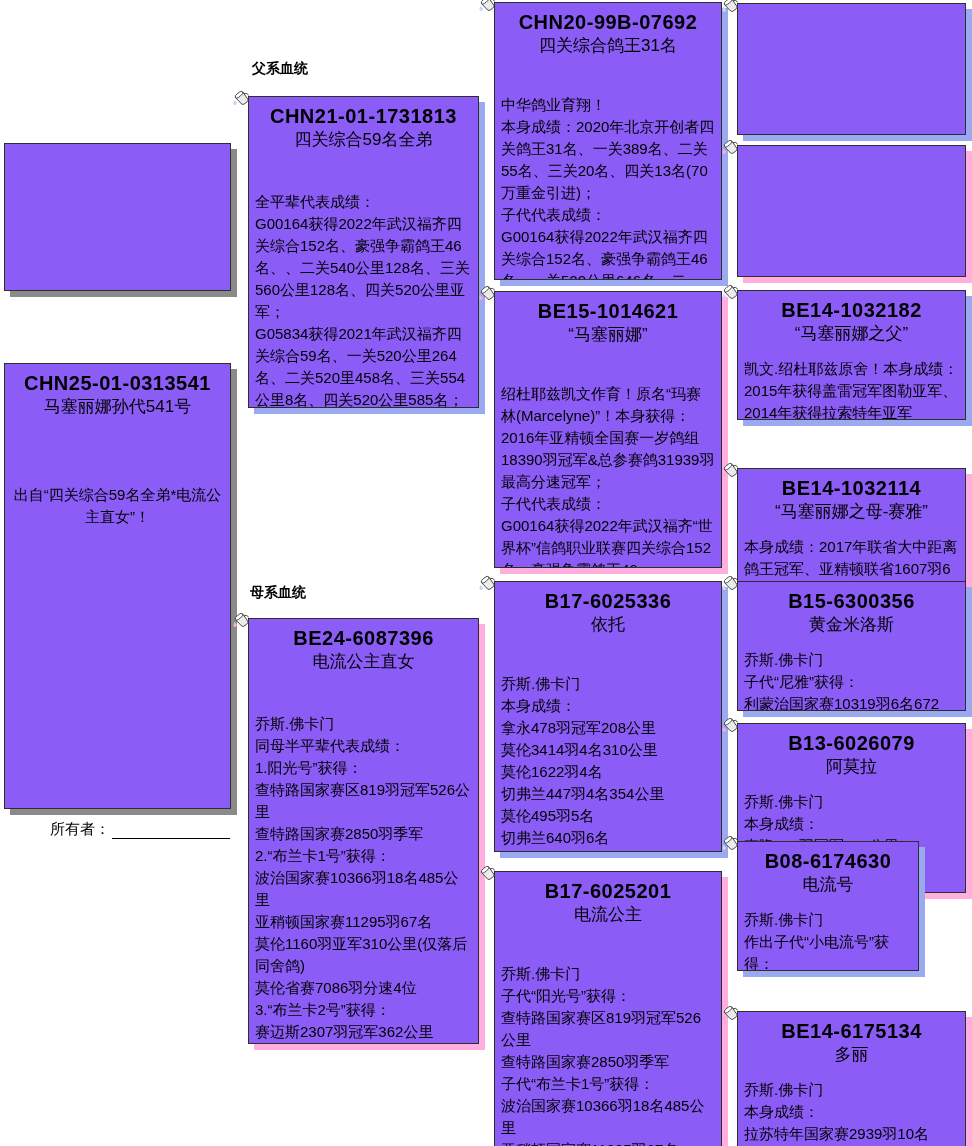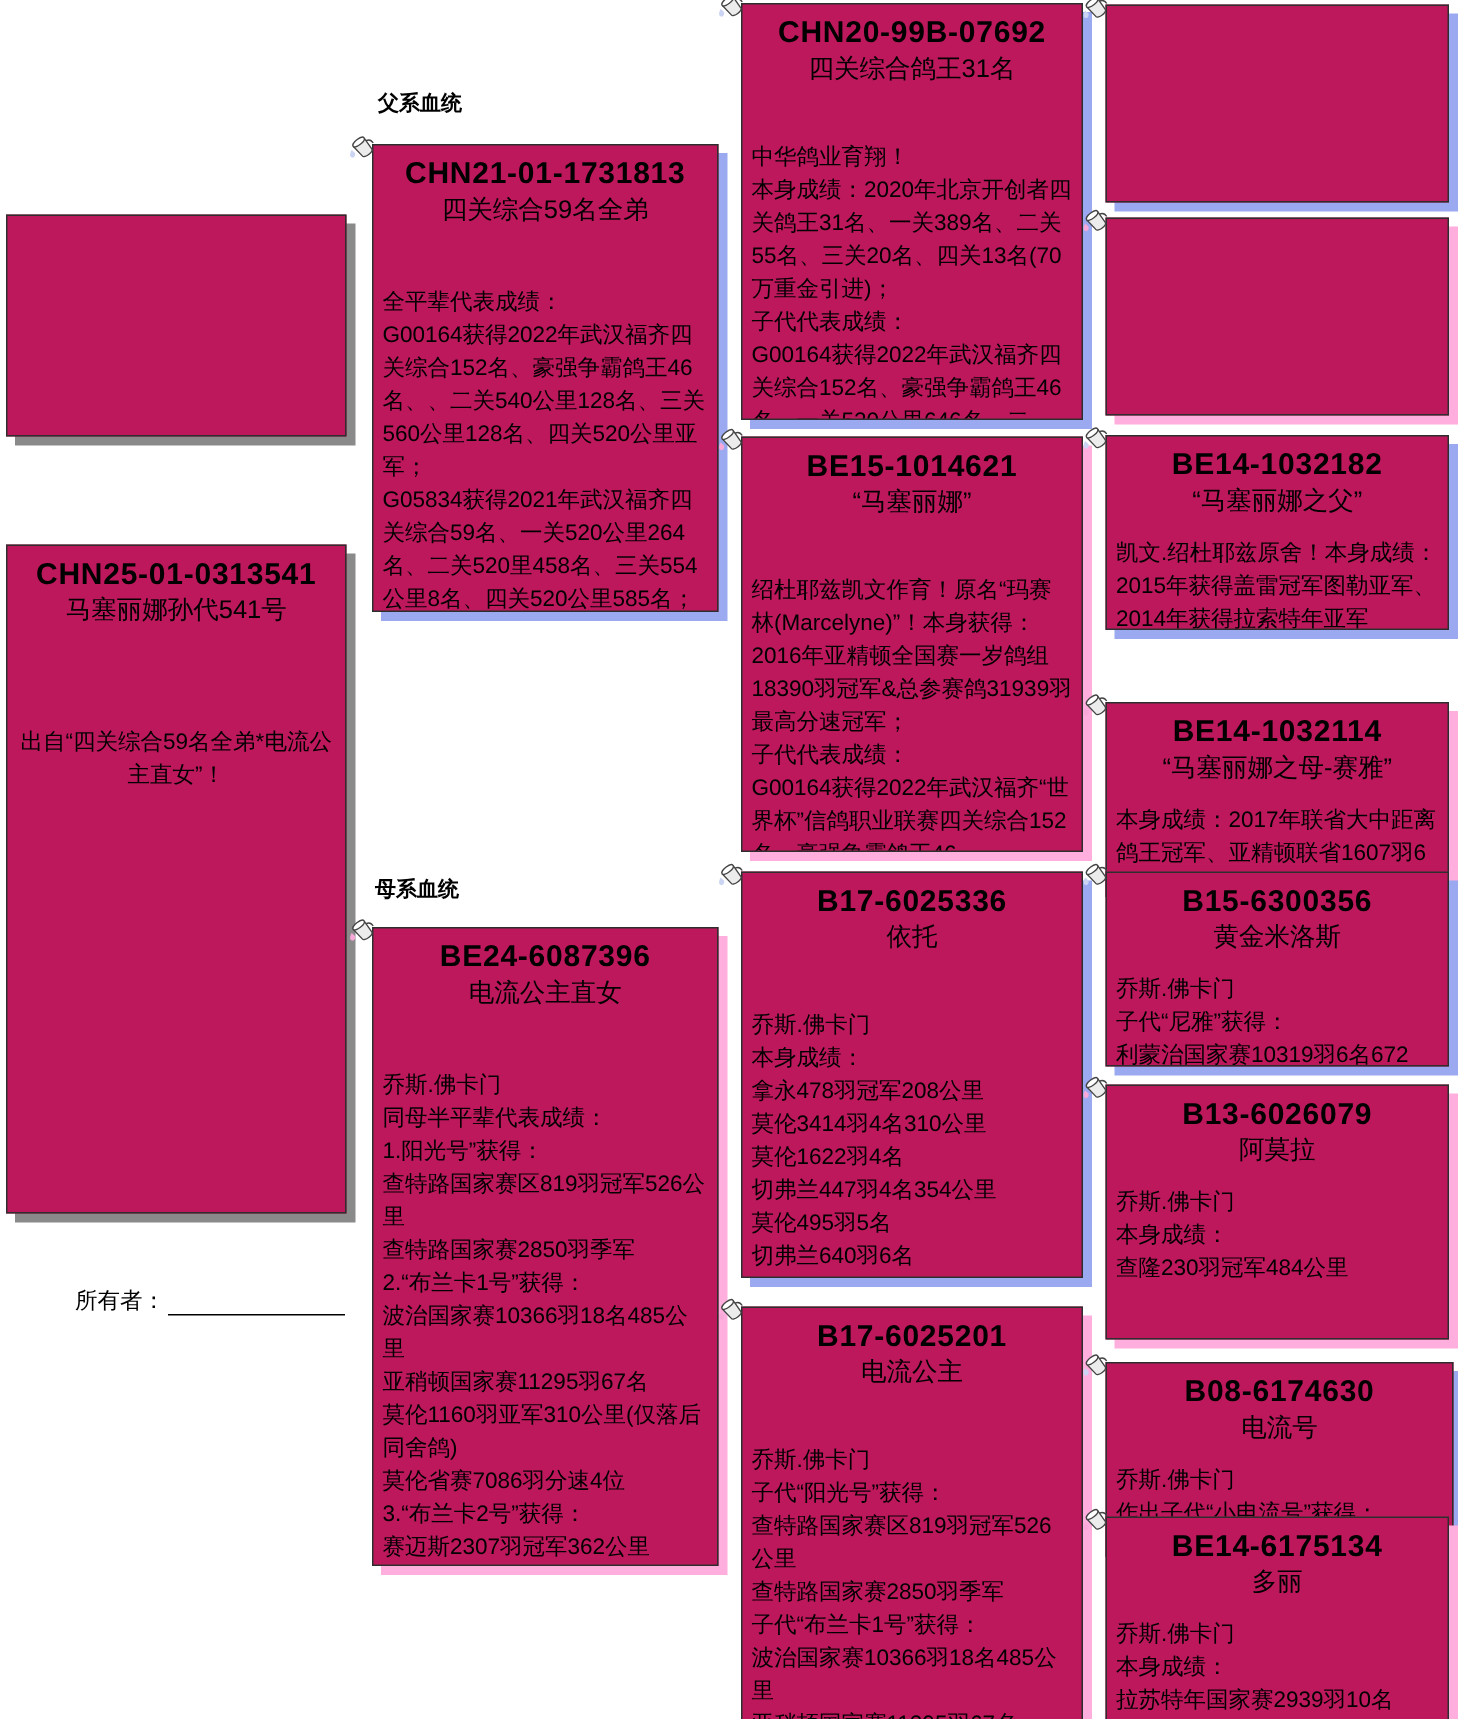--- a/index.html
+++ b/index.html
@@ -1,20 +1,20 @@
 <!DOCTYPE html>
 <html><head>
 <meta charset="utf-8">
 <style>
   html,body{margin:0;padding:0;background:#fff;}
   #page{position:relative;width:972px;height:1146px;background:#ffffff;overflow:hidden;
         font-family:"Liberation Sans","DejaVu Sans",sans-serif;color:#000;}
 
   .node{position:absolute;}
-  .pbox{position:relative;width:100%;height:100%;background:#be185d;border:1px solid #2e2e2e;
+  .pbox{position:relative;width:100%;height:100%;background:#8b5cf6;border:1px solid #2e2e2e;
         box-sizing:border-box;overflow:hidden;text-align:center;}
   .male    .pbox{box-shadow:6px 6px 0 0 #9aa9f0;}
   .female  .pbox{box-shadow:6px 6px 0 0 #ffaede;}
   .neutral .pbox{box-shadow:6px 6px 0 0 #8a8a8a;}
 
   .ring {font-size:20px;font-weight:bold;line-height:26px;padding-top:6px;letter-spacing:.5px;}
   .pname{font-size:17px;font-weight:normal;line-height:22px;}
   .pbody{font-size:15px;line-height:22px;text-align:left;padding:0 6px;white-space:pre-line;}
 
   
@@ -25,39 +25,39 @@
   #n-ff{left:494px;top:2px;  width:228px;height:278px;}
   #n-fm{left:494px;top:291px;width:228px;height:277px;}
   #n-mf{left:494px;top:581px;width:228px;height:271px;}
   #n-mm{left:494px;top:871px;width:228px;height:278px;}
   #n-fff{left:737px;top:3px;   width:229px;height:132px;}
   #n-ffm{left:737px;top:145px; width:229px;height:132px;}
   #n-fmf{left:737px;top:290px; width:229px;height:130px;}
   #n-fmm{left:737px;top:432px; width:229px;height:130px;margin-top:36px;}
   #n-mff{left:737px;top:581px; width:229px;height:130px;}
   #n-mfm{left:737px;top:723px; width:229px;height:170px;}
-  #n-mmf{left:737px;top:908px; width:232px;height:130px;}
+  #n-mmf{left:737px;top:841px; width:182px;height:130px;}
   #n-mmm{left:737px;top:1011px;width:229px;height:136px;}
 
   
   #n-subject .pbody{margin-top:66px;text-align:center;}
   #n-father .pbody,#n-mother .pbody{margin-top:40px;}
   #n-ff .pbody,#n-fm .pbody,#n-mf .pbody,#n-mm .pbody{margin-top:37px;}
   #n-fff .pbody,#n-ffm .pbody,#n-fmf .pbody,#n-fmm .pbody,
   #n-mff .pbody,#n-mfm .pbody,#n-mmf .pbody,#n-mmm .pbody{margin-top:13px;}
 
   .bucket{position:absolute;left:-17px;top:-7px;width:20px;height:18px;z-index:3;cursor:pointer;}
   .male .drip{fill:#ccd4f4;}
   .female .drip{fill:#f9a9d9;}
 
   .blood-label{position:absolute;font-size:14px;font-weight:bold;}
   #lbl-paternal{left:252px;top:60px;}
   #lbl-maternal{left:250px;top:584px;}
 
-  .owner{position:absolute;left:50px;top:858px;font-size:15px;}
+  .owner{position:absolute;left:50px;top:820px;font-size:15px;}
   .owner .blank{display:inline-block;width:118px;height:15px;border-bottom:1px solid #000;
                 vertical-align:bottom;margin-left:2px;}
 </style>
 </head>
 <body>
 
 <div id="page">
 
   <div id="lbl-paternal" class="blood-label">父系血统</div>
   <div id="lbl-maternal" class="blood-label">母系血统</div>

